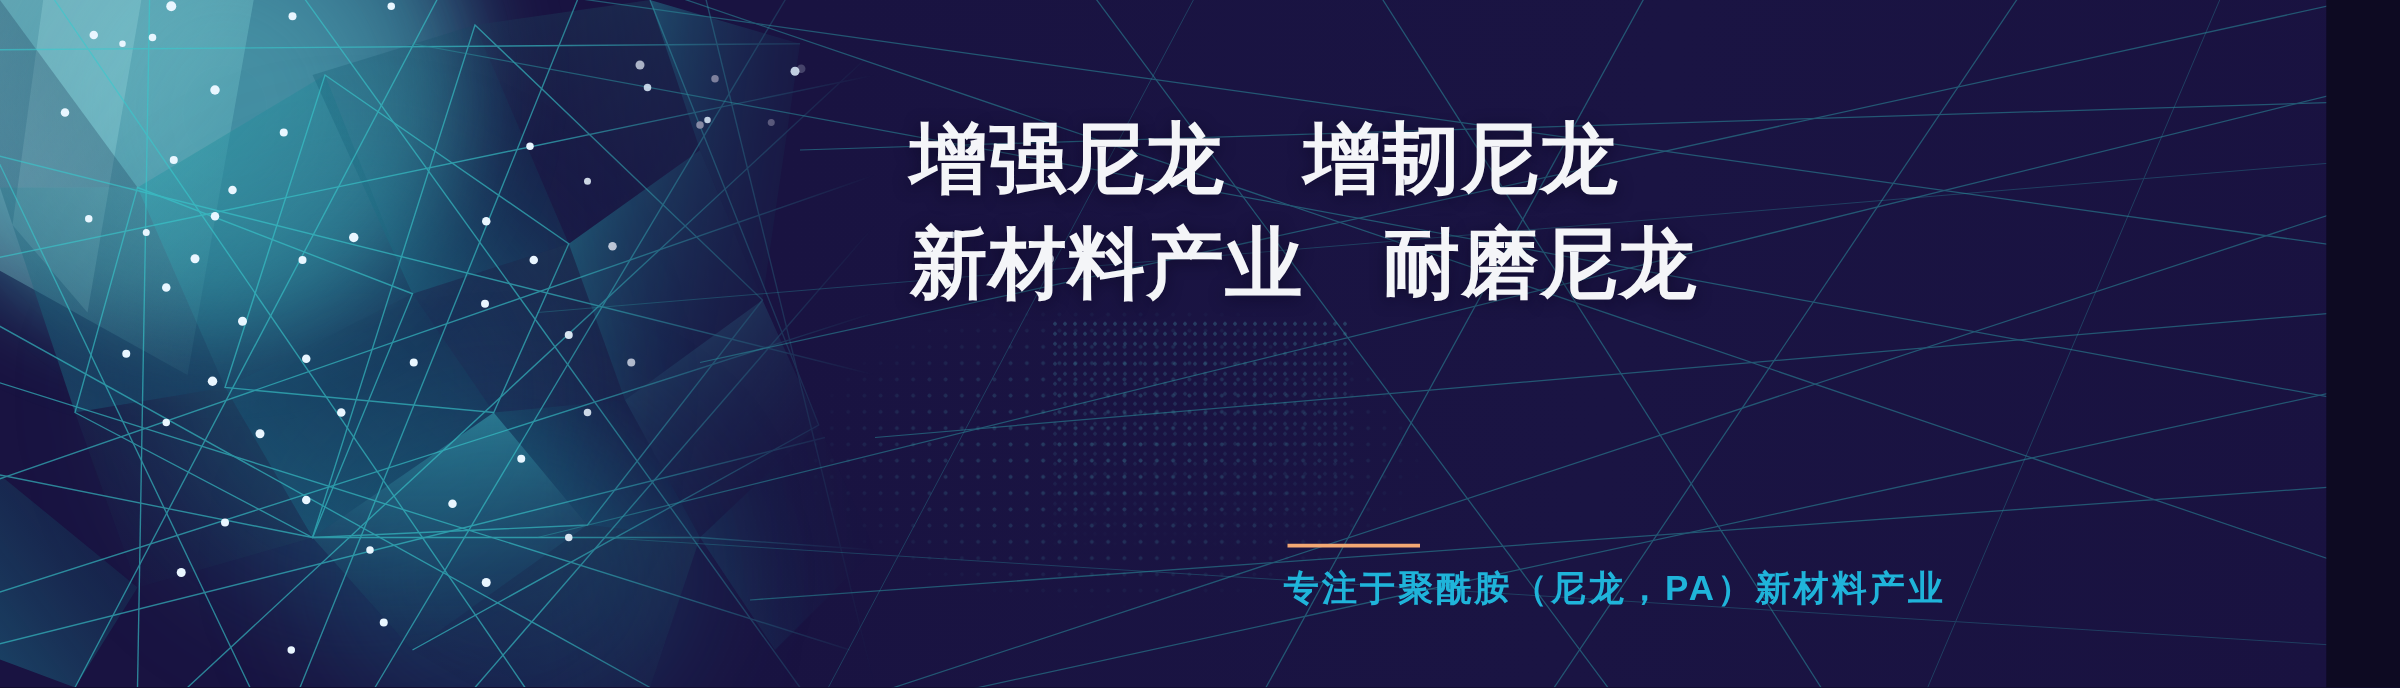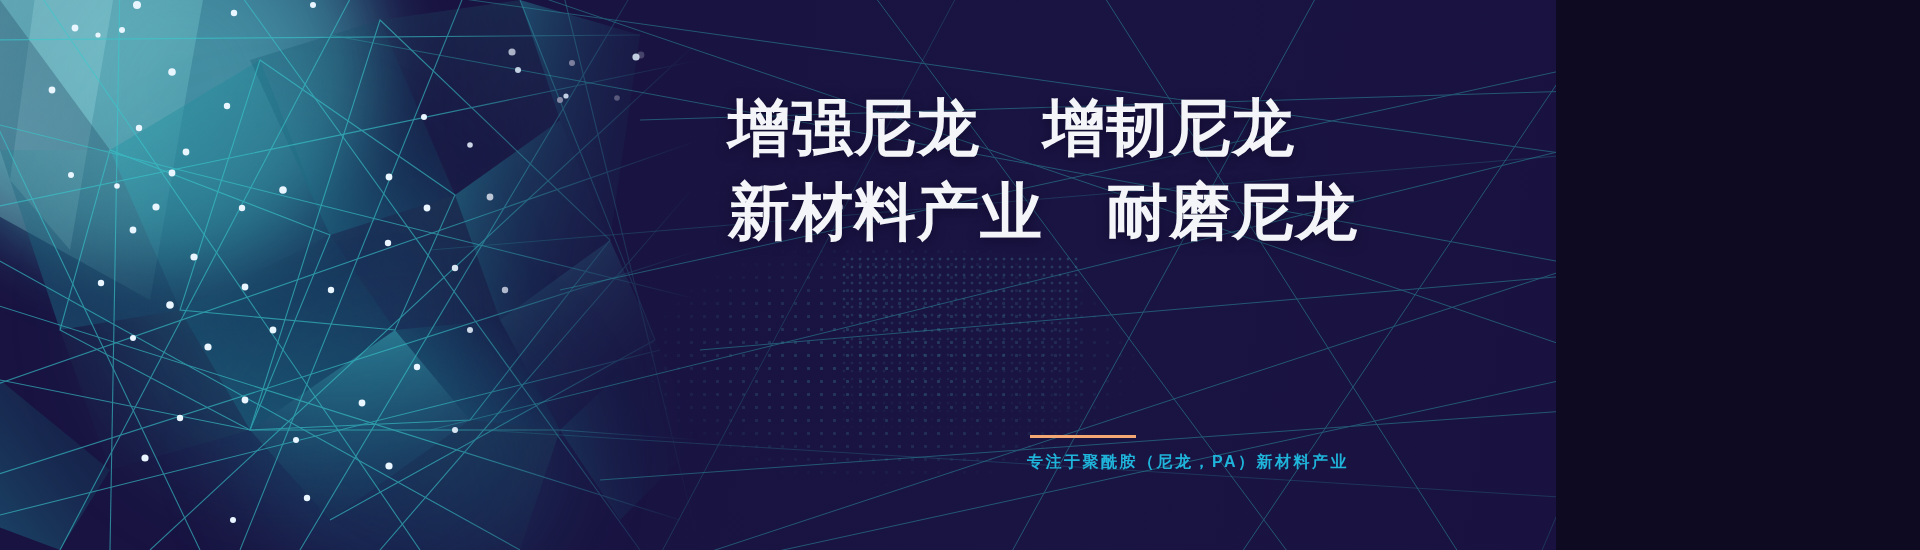--- a/index.html
+++ b/index.html
@@ -3,21 +3,21 @@
 <meta charset="utf-8">
 <title>Nylon Banner</title>
 <style>
   html, body {
     margin: 0;
     padding: 0;
     background: #0d0a22;
   }
   #banner {
     position: relative;
-    width: 1556px;
+    width: 1861px;
     height: 550px;
     overflow: hidden;
     background: #191341;
     font-family: "Liberation Sans", "DejaVu Sans", sans-serif;
     -webkit-font-smoothing: antialiased;
   }
 
   
   .layer {
     position: absolute;
@@ -90,21 +90,21 @@
     top: 435px;
     width: 106px;
     height: 3px;
     background: #f3a873;
   }
   #subtitle {
     position: absolute;
     left: 1027px;
     top: 452px;
     color: #1fb4da;
-    font-size: 16px;
+    font-size: 28px;
     font-weight: 700;
     letter-spacing: 2.5px;
     white-space: pre;
   }
 </style>
 </head>
 <body>
 
 <div id="banner">
 

